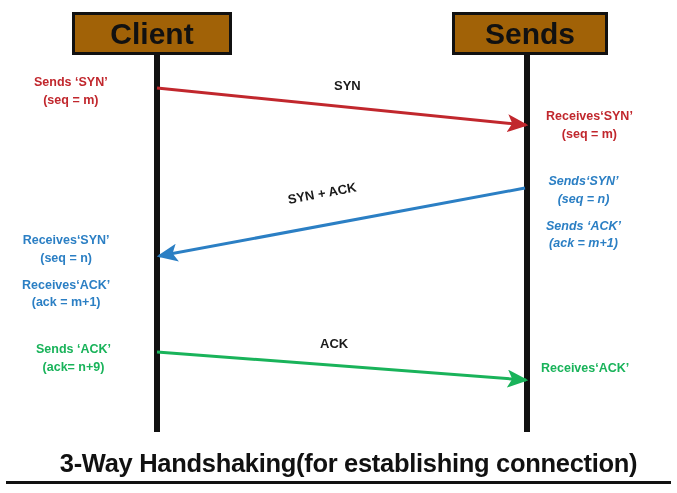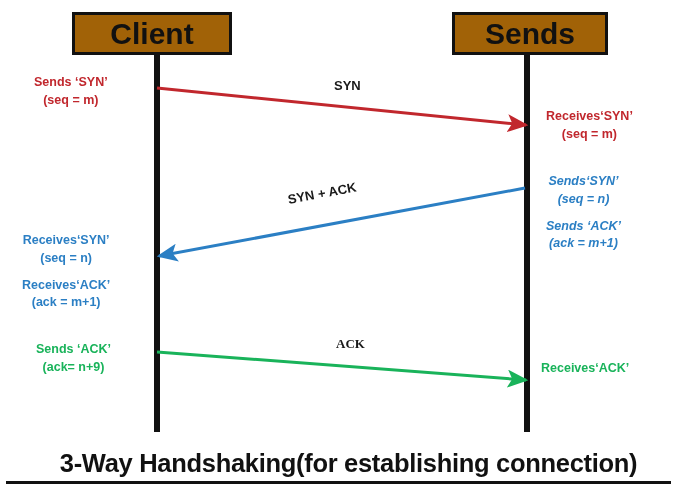--- a/index.html
+++ b/index.html
@@ -69,21 +69,21 @@
   
   .arrow-label{
     position:absolute;
     font-size:13px;
     font-weight:bold;
     color:#1a1a1a;
     white-space:nowrap;
   }
   #label-syn{left:320px;top:78px;margin-left:14px;}
   #label-synack{left:288px;top:192px;transform:rotate(-10.5deg);transform-origin:left center;}
-  #label-ack{left:336px;top:336px;font-family:Liberation Serif, serif;}
+  #label-ack{left:320px;top:336px;}
 
   
   #diagram-title{
     position:absolute;
     left:10px;top:449px;width:677px;
     text-align:center;
     font-size:25.5px;
     font-weight:bold;
     color:#111111;
     letter-spacing:-0.3px;

